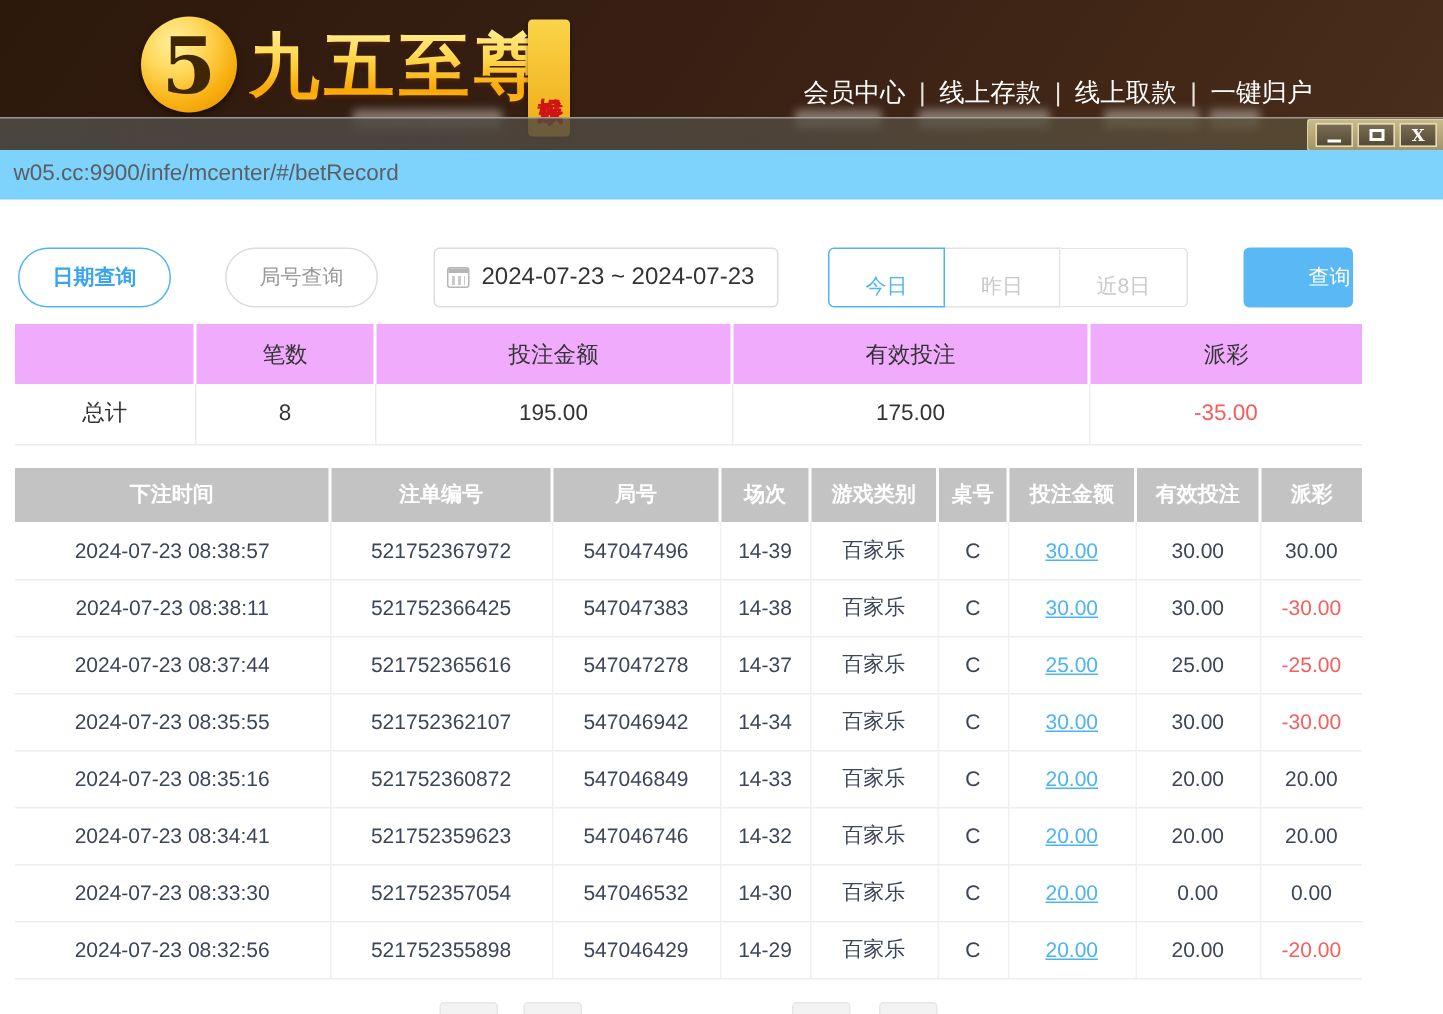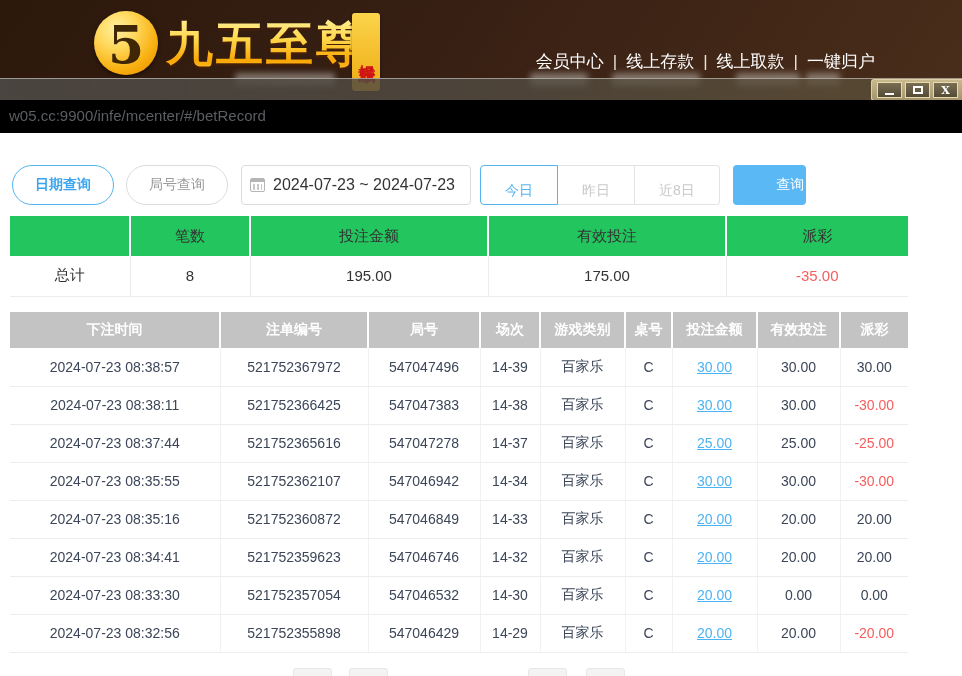--- a/index.html
+++ b/index.html
@@ -40,48 +40,48 @@
   .win-controls { position:absolute; right:0; top:0; height:22px; display:flex; align-items:center; gap:3px;
     padding:2px 4px 2px 5px; background:linear-gradient(#c9ba8d,#a3946a); border:1px solid #ddd0a4; border-right:none; border-radius:3px 0 0 3px; }
   .win-btn { width:25px; height:16px; background:linear-gradient(#796d52,#53493376); background:linear-gradient(#7a6e53,#544a35);
     border:1px solid #e7dab0; display:flex; align-items:center; justify-content:center; cursor:pointer; }
   .glyph-min { width:9px; height:2px; background:#fff; margin-top:8px; }
   .glyph-max { width:10px; height:8px; border:2px solid #fff; }
   .win-btn.close { color:#fff; font-size:11px; font-weight:bold; font-family:"DejaVu Serif","Liberation Serif",serif; }
 
   
   .urlbar { position:absolute; top:100px; left:0; width:100%; height:39px; z-index:4;
-    background:#000000; border-bottom:1px solid #dcdcdc; }
+    background:#7dd3fc; border-bottom:1px solid #dcdcdc; }
   .urlbar span { display:block; line-height:32px; padding-left:9px; font-size:15px; color:#5b5e63; }
 
   
   .content { position:absolute; top:133px; left:0; width:100%; height:543px; background:#fff; z-index:4; }
 
-  .filter-bar { position:absolute; top:23px; left:12px; height:57px; display:flex; align-items:center; }
+  .filter-bar { position:absolute; top:23px; left:12px; height:57px; display:flex; align-items:center;gap:24px; }
   button { font-family:inherit; background:#fff; cursor:pointer; }
   .pill { height:40px; padding:0 22px; border-radius:20px; border:1px solid #dcdcdc; font-size:14px; color:#999; }
   .pill.active { border-color:#54b4f0; color:#3aa5ee; font-weight:bold; margin-right:12px; }
   .pill + .pill { margin-right:13px; }
   .date-input { width:230px; height:40px; border:1px solid #dcdcdc; border-radius:4px; display:flex;
     align-items:center; padding-left:8px; margin-right:9px; cursor:pointer; }
   .cal-icon { position:relative; width:15px; height:14px; border:1px solid #b5b5b5; border-radius:2px; margin-right:8px; }
   .cal-icon::before { content:""; position:absolute; left:0; top:0; width:100%; height:3px; background:#b5b5b5; }
   .cal-icon::after { content:""; position:absolute; left:2px; top:5px; width:9px; height:6px;
     background:repeating-linear-gradient(to right,#c9c9c9 0 2px,transparent 2px 4px); }
   .date-input .date-text { font-size:16px; color:#333; }
   .quick-group { display:flex; height:40px; margin-right:13px; }
   .quick { height:40px; padding:16px 24px; border:1px solid #e3e3e3; border-left:none; font-size:14px; color:#c9c9c9; }
   .quick:first-child { border-left:1px solid #e3e3e3; border-radius:4px 0 0 4px; }
   .quick:last-child { border-radius:0 4px 4px 0; }
   .quick.active { border:1px solid #54b4f0; color:#54b4f0; }
   .search-btn { height:40px; width:73px; background:#5ab9f5; border:none; border-radius:4px; color:#fff; font-size:14px;padding-left:42px; }
 
   table { border-collapse:collapse; table-layout:fixed; }
   .summary { position:absolute; top:83px; left:10px; width:898px; }
-  .summary th { height:40px; background:#22c55e; font-weight:normal; font-size:15px; color:#333;
+  .summary th { height:40px; background:#f0abfc; font-weight:normal; font-size:15px; color:#333;
     border-right:2px solid #fff; }
   .summary th:last-child { border-right:none; }
   .summary td { height:40px; text-align:center; font-size:15px; color:#333;
     border:1px solid #ececec; border-top:none; }
   .summary td:first-child { border-left:none; } .summary td:last-child { border-right:none; }
 
   .bets { position:absolute; top:179px; left:10px; width:898px; }
   .bets th { height:36px; background:#c3c3c3; color:#fff; font-size:14px; font-weight:bold;
     border-right:2px solid #fdfdfd; }
   .bets th:last-child { border-right:none; }

